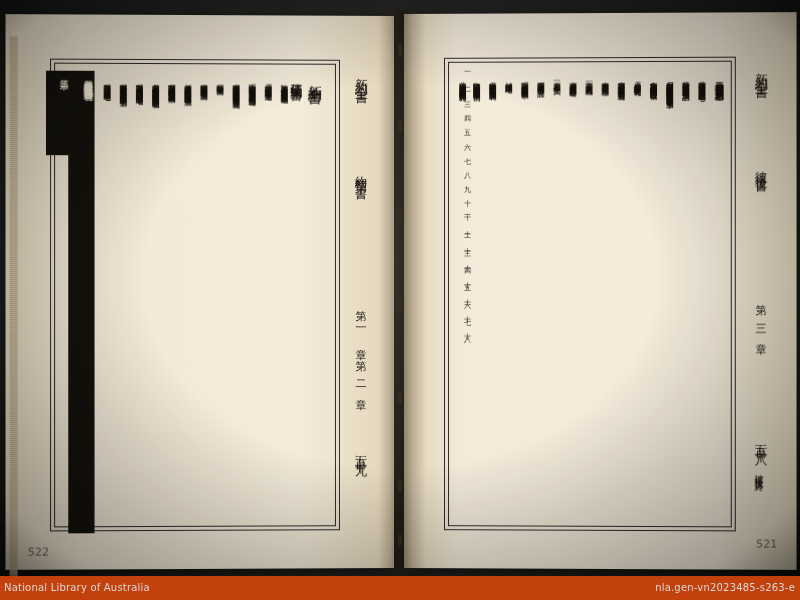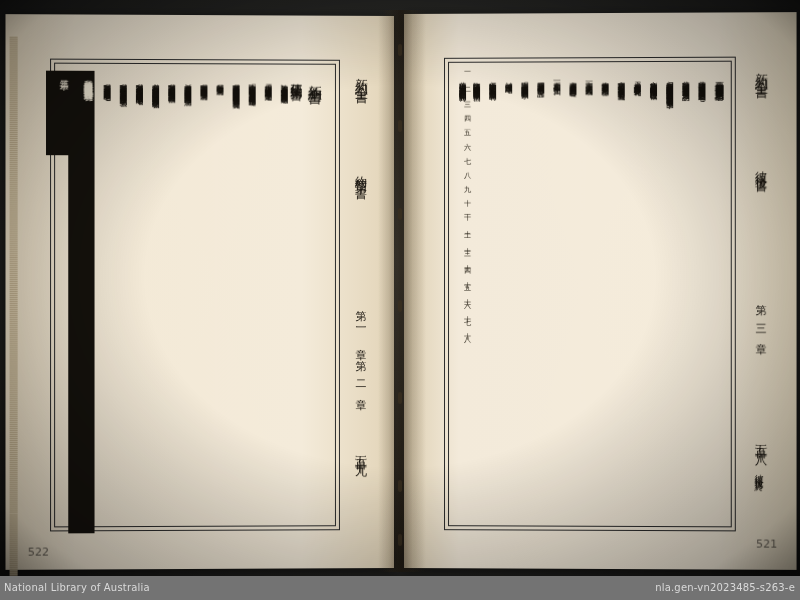--- a/index.html
+++ b/index.html
@@ -20,21 +20,21 @@
     background: #1d1d1b;
   }
 
   
   #footer {
     position: absolute;
     left: 0;
     bottom: 0;
     width: 800px;
     height: 24px;
-    background: #737373;
+    background: #c2410c;
     color: #d9d9d9;
     font-size: 10px;
     font-family: "DejaVu Sans", sans-serif;
   }
   #footer .left {
     position: absolute;
     left: 4px;
     top: 6px;
     letter-spacing: 0.2px;
   }

